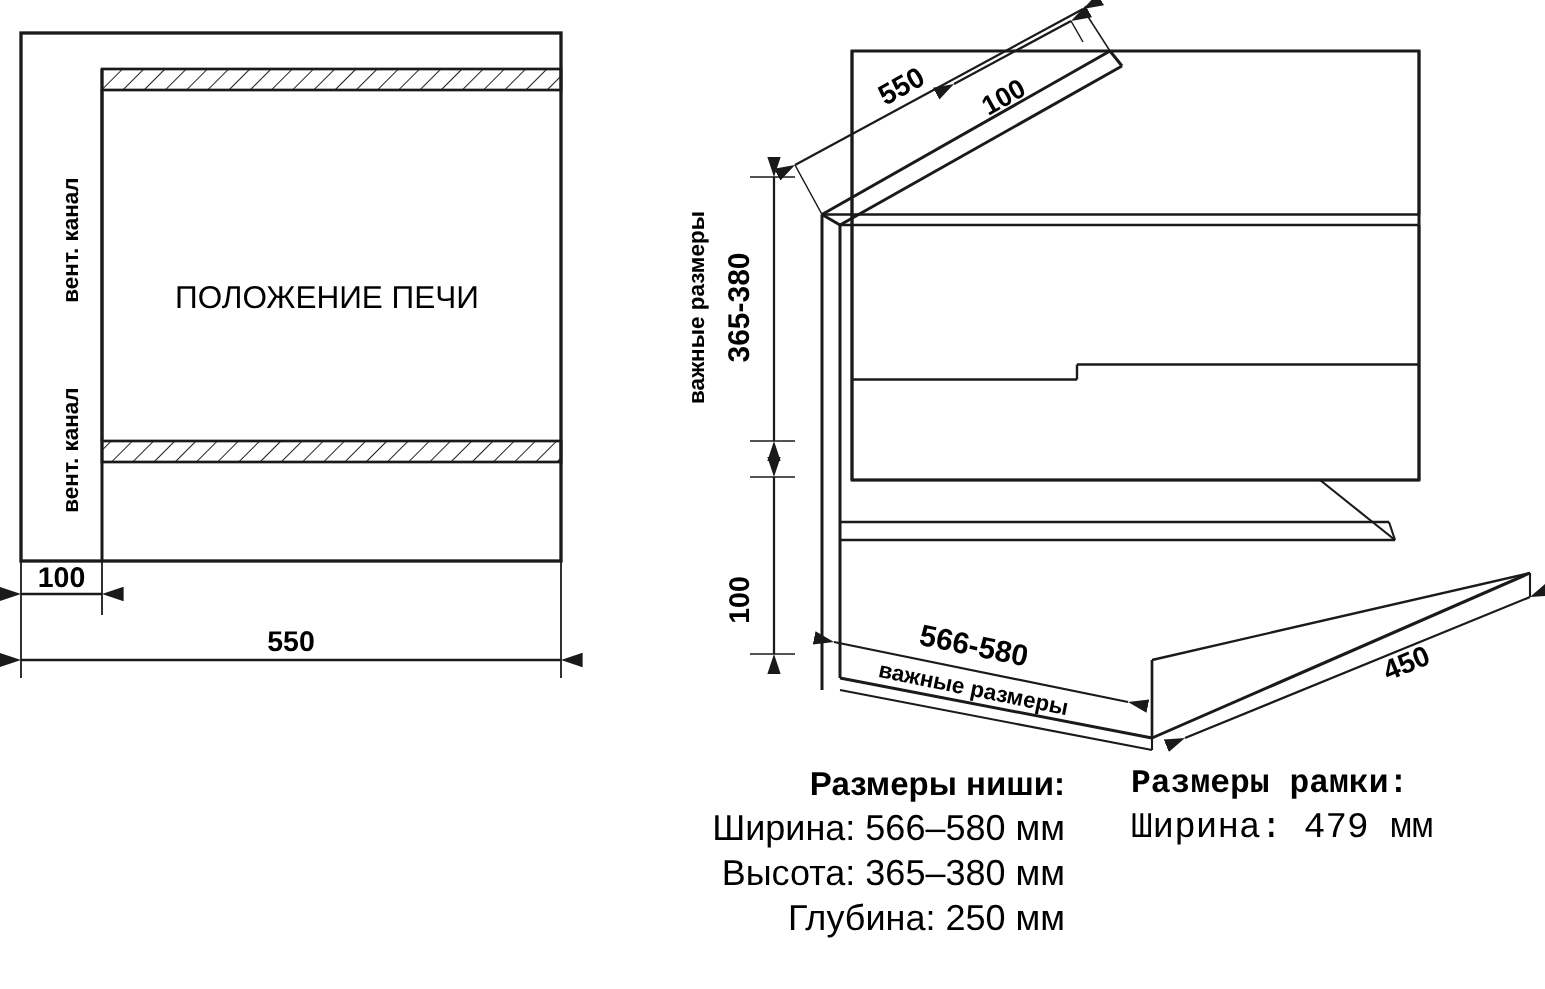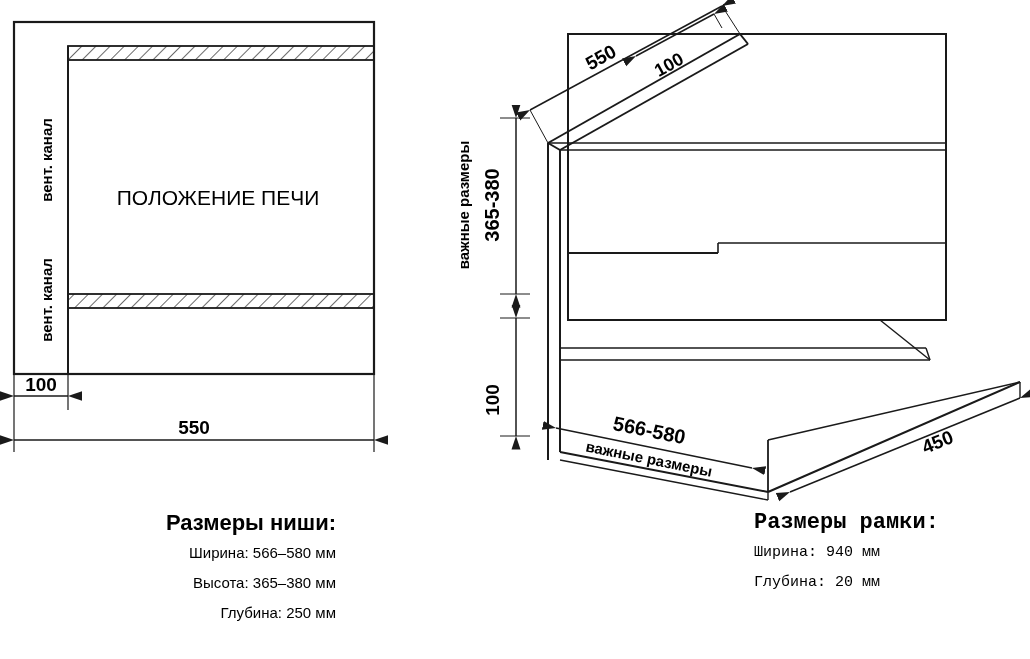--- a/index.html
+++ b/index.html
@@ -26,37 +26,37 @@
     left: 0; top: 0;
     width: 1030px;
     height: 659px;
   }
   .specs {
     position: absolute;
     left: 0;
     top: 508px;
     width: 1030px;
     display: flex;
-    justify-content: space-between;
+    justify-content: flex-end;
     gap: 36px;
     padding-left: 60px;
     box-sizing: border-box;
   }
   .spec-block {
     width: 280px;
   }
   .spec-title {
     font-weight: bold;
     font-size: 22px;
     line-height: 30px;
     text-align: center;
     white-space: nowrap;
   }
   .spec-line {
-    font-size: 15px;
+    font-size: 24px;
     line-height: 30px;
     text-align: center;
     white-space: nowrap;
   }
   .spec-block.left .spec-title,
   .spec-block.left .spec-line {
     text-align: right;
     padding-right: 4px;
   }
   .spec-block.right .spec-title,
@@ -187,18 +187,17 @@
 
   <div class="specs">
     <div class="spec-block left">
       <div class="spec-title">Размеры ниши:</div>
       <div class="spec-line">Ширина: 566–580 мм</div>
       <div class="spec-line">Высота: 365–380 мм</div>
       <div class="spec-line">Глубина: 250 мм</div>
     </div>
     <div class="spec-block right">
       <div class="spec-title">Размеры рамки:</div>
-      <div class="spec-line">Ширина: 940 мм</div>
-      <div class="spec-line">Глубина: 20 мм</div>
+      <div class="spec-line">Ширина: 479 мм</div>
     </div>
   </div>
 
 </div>
 
 </body></html>

